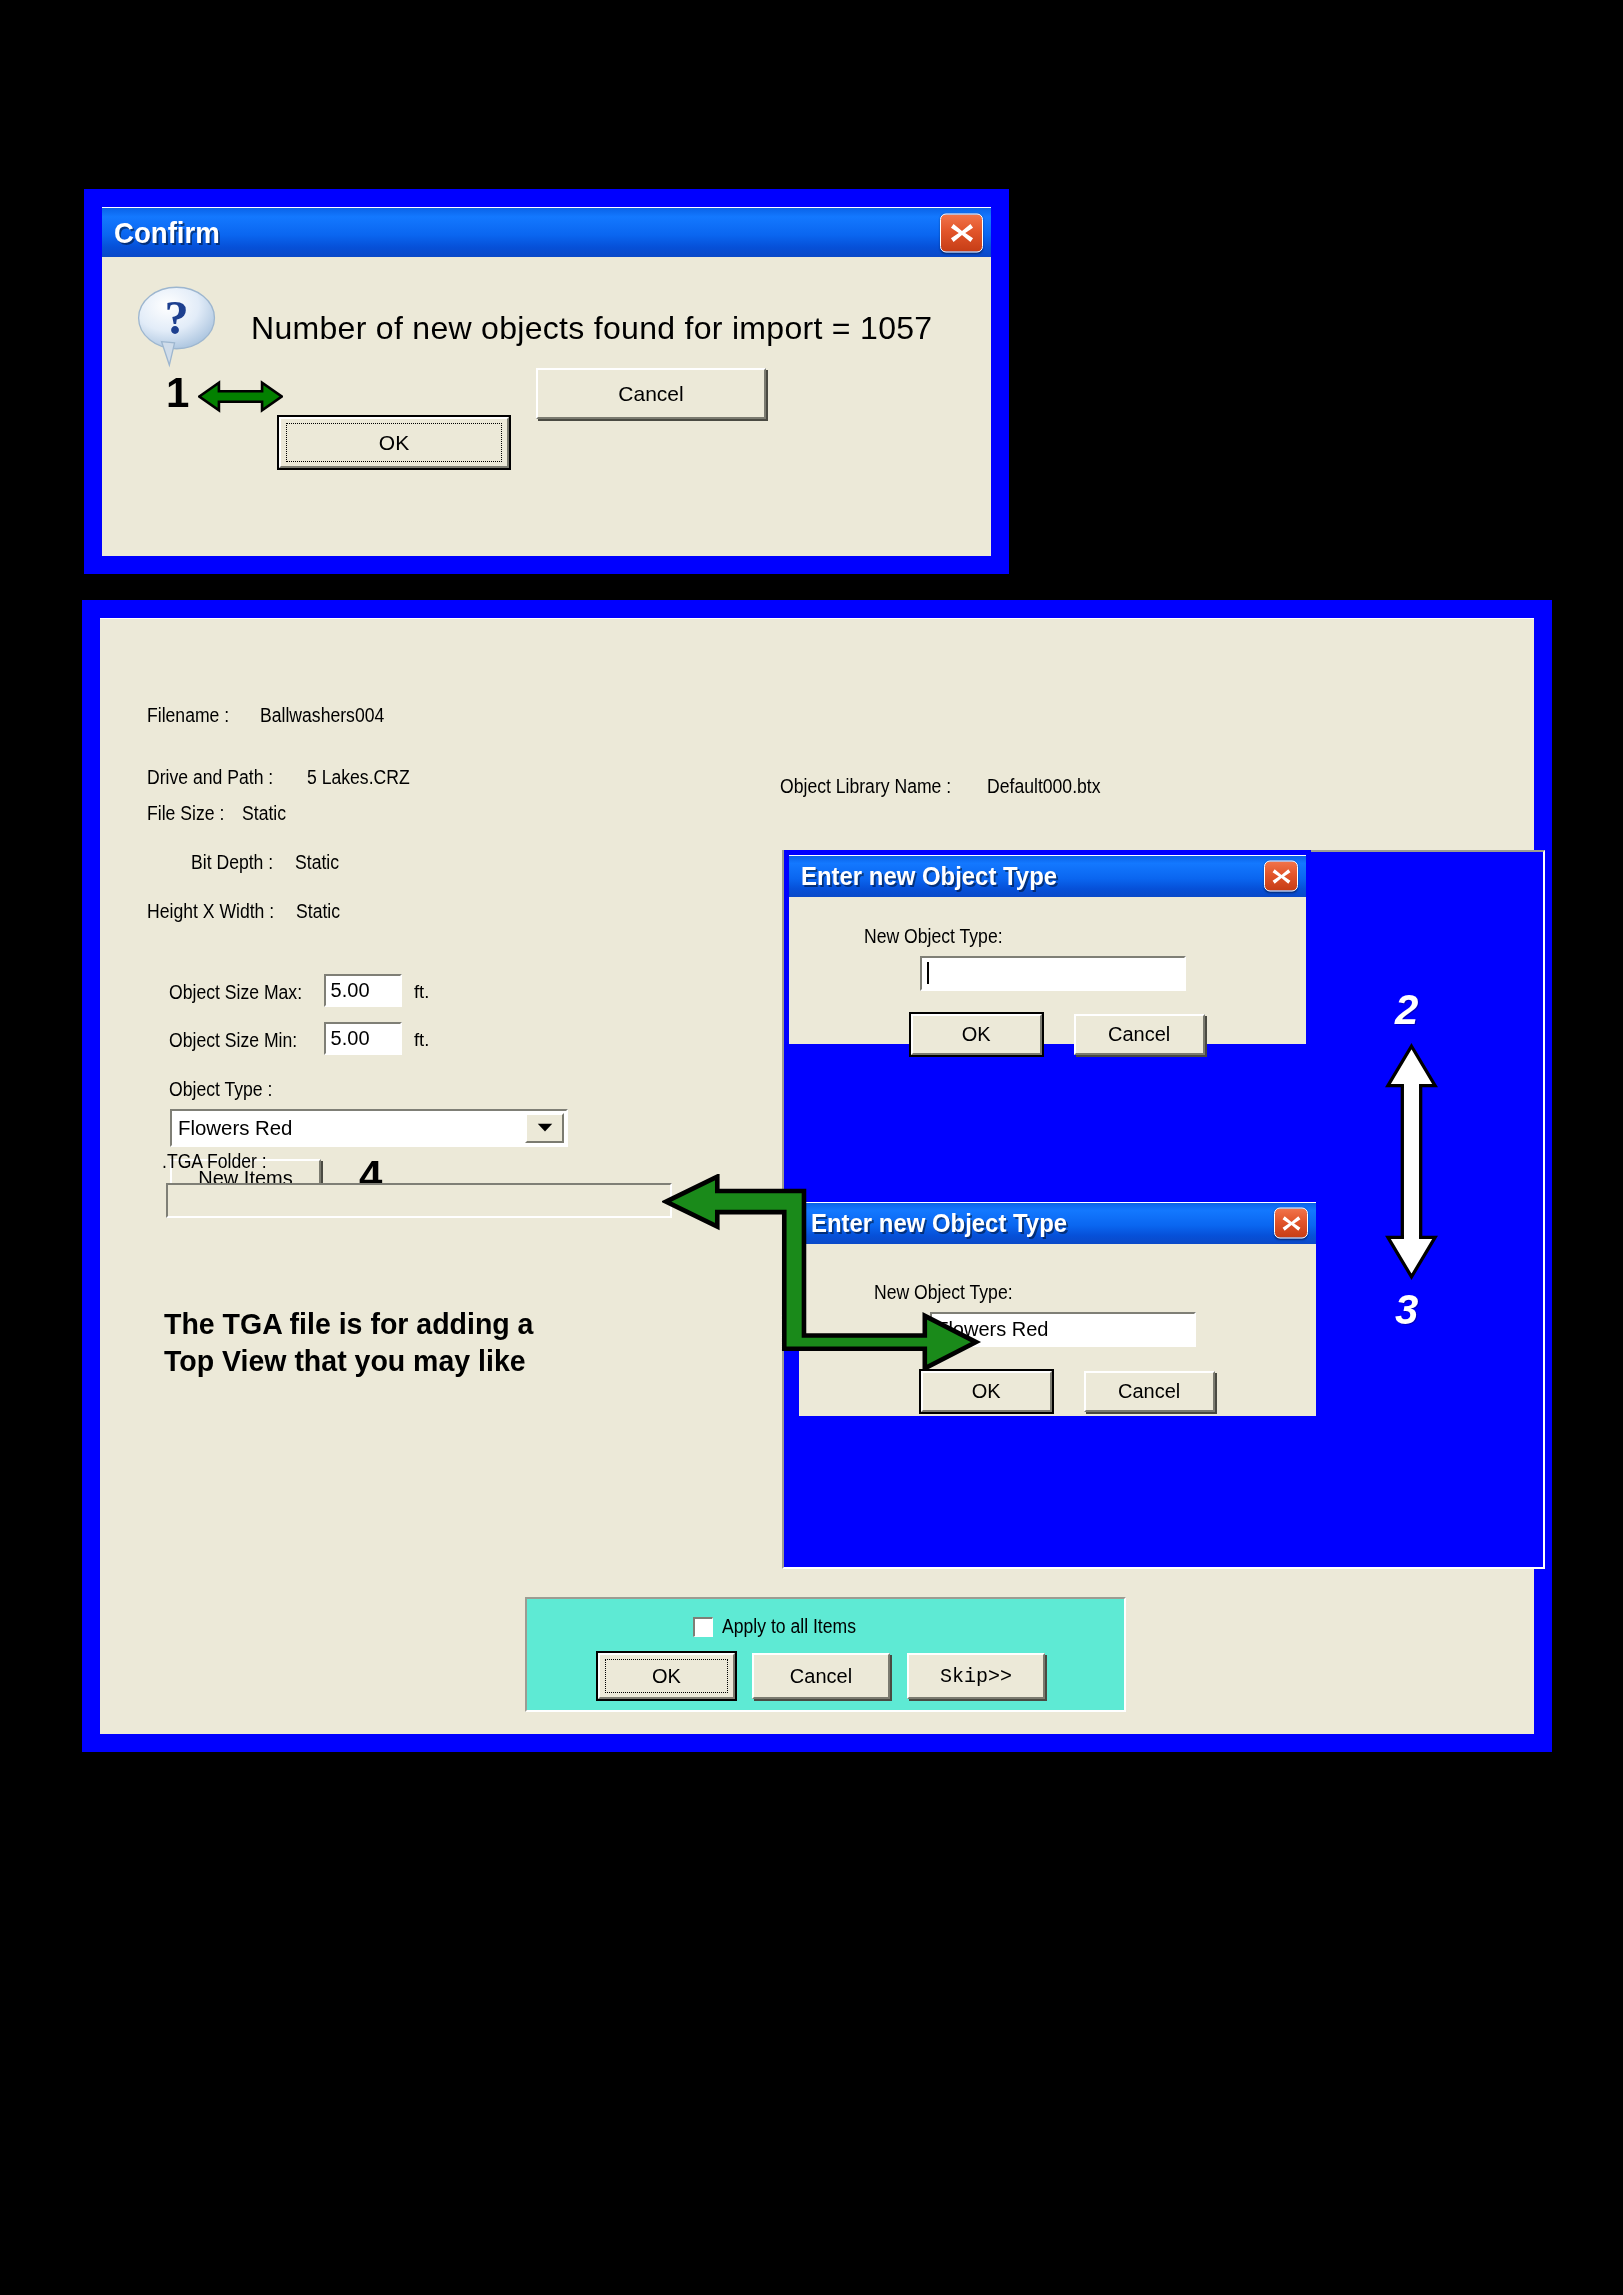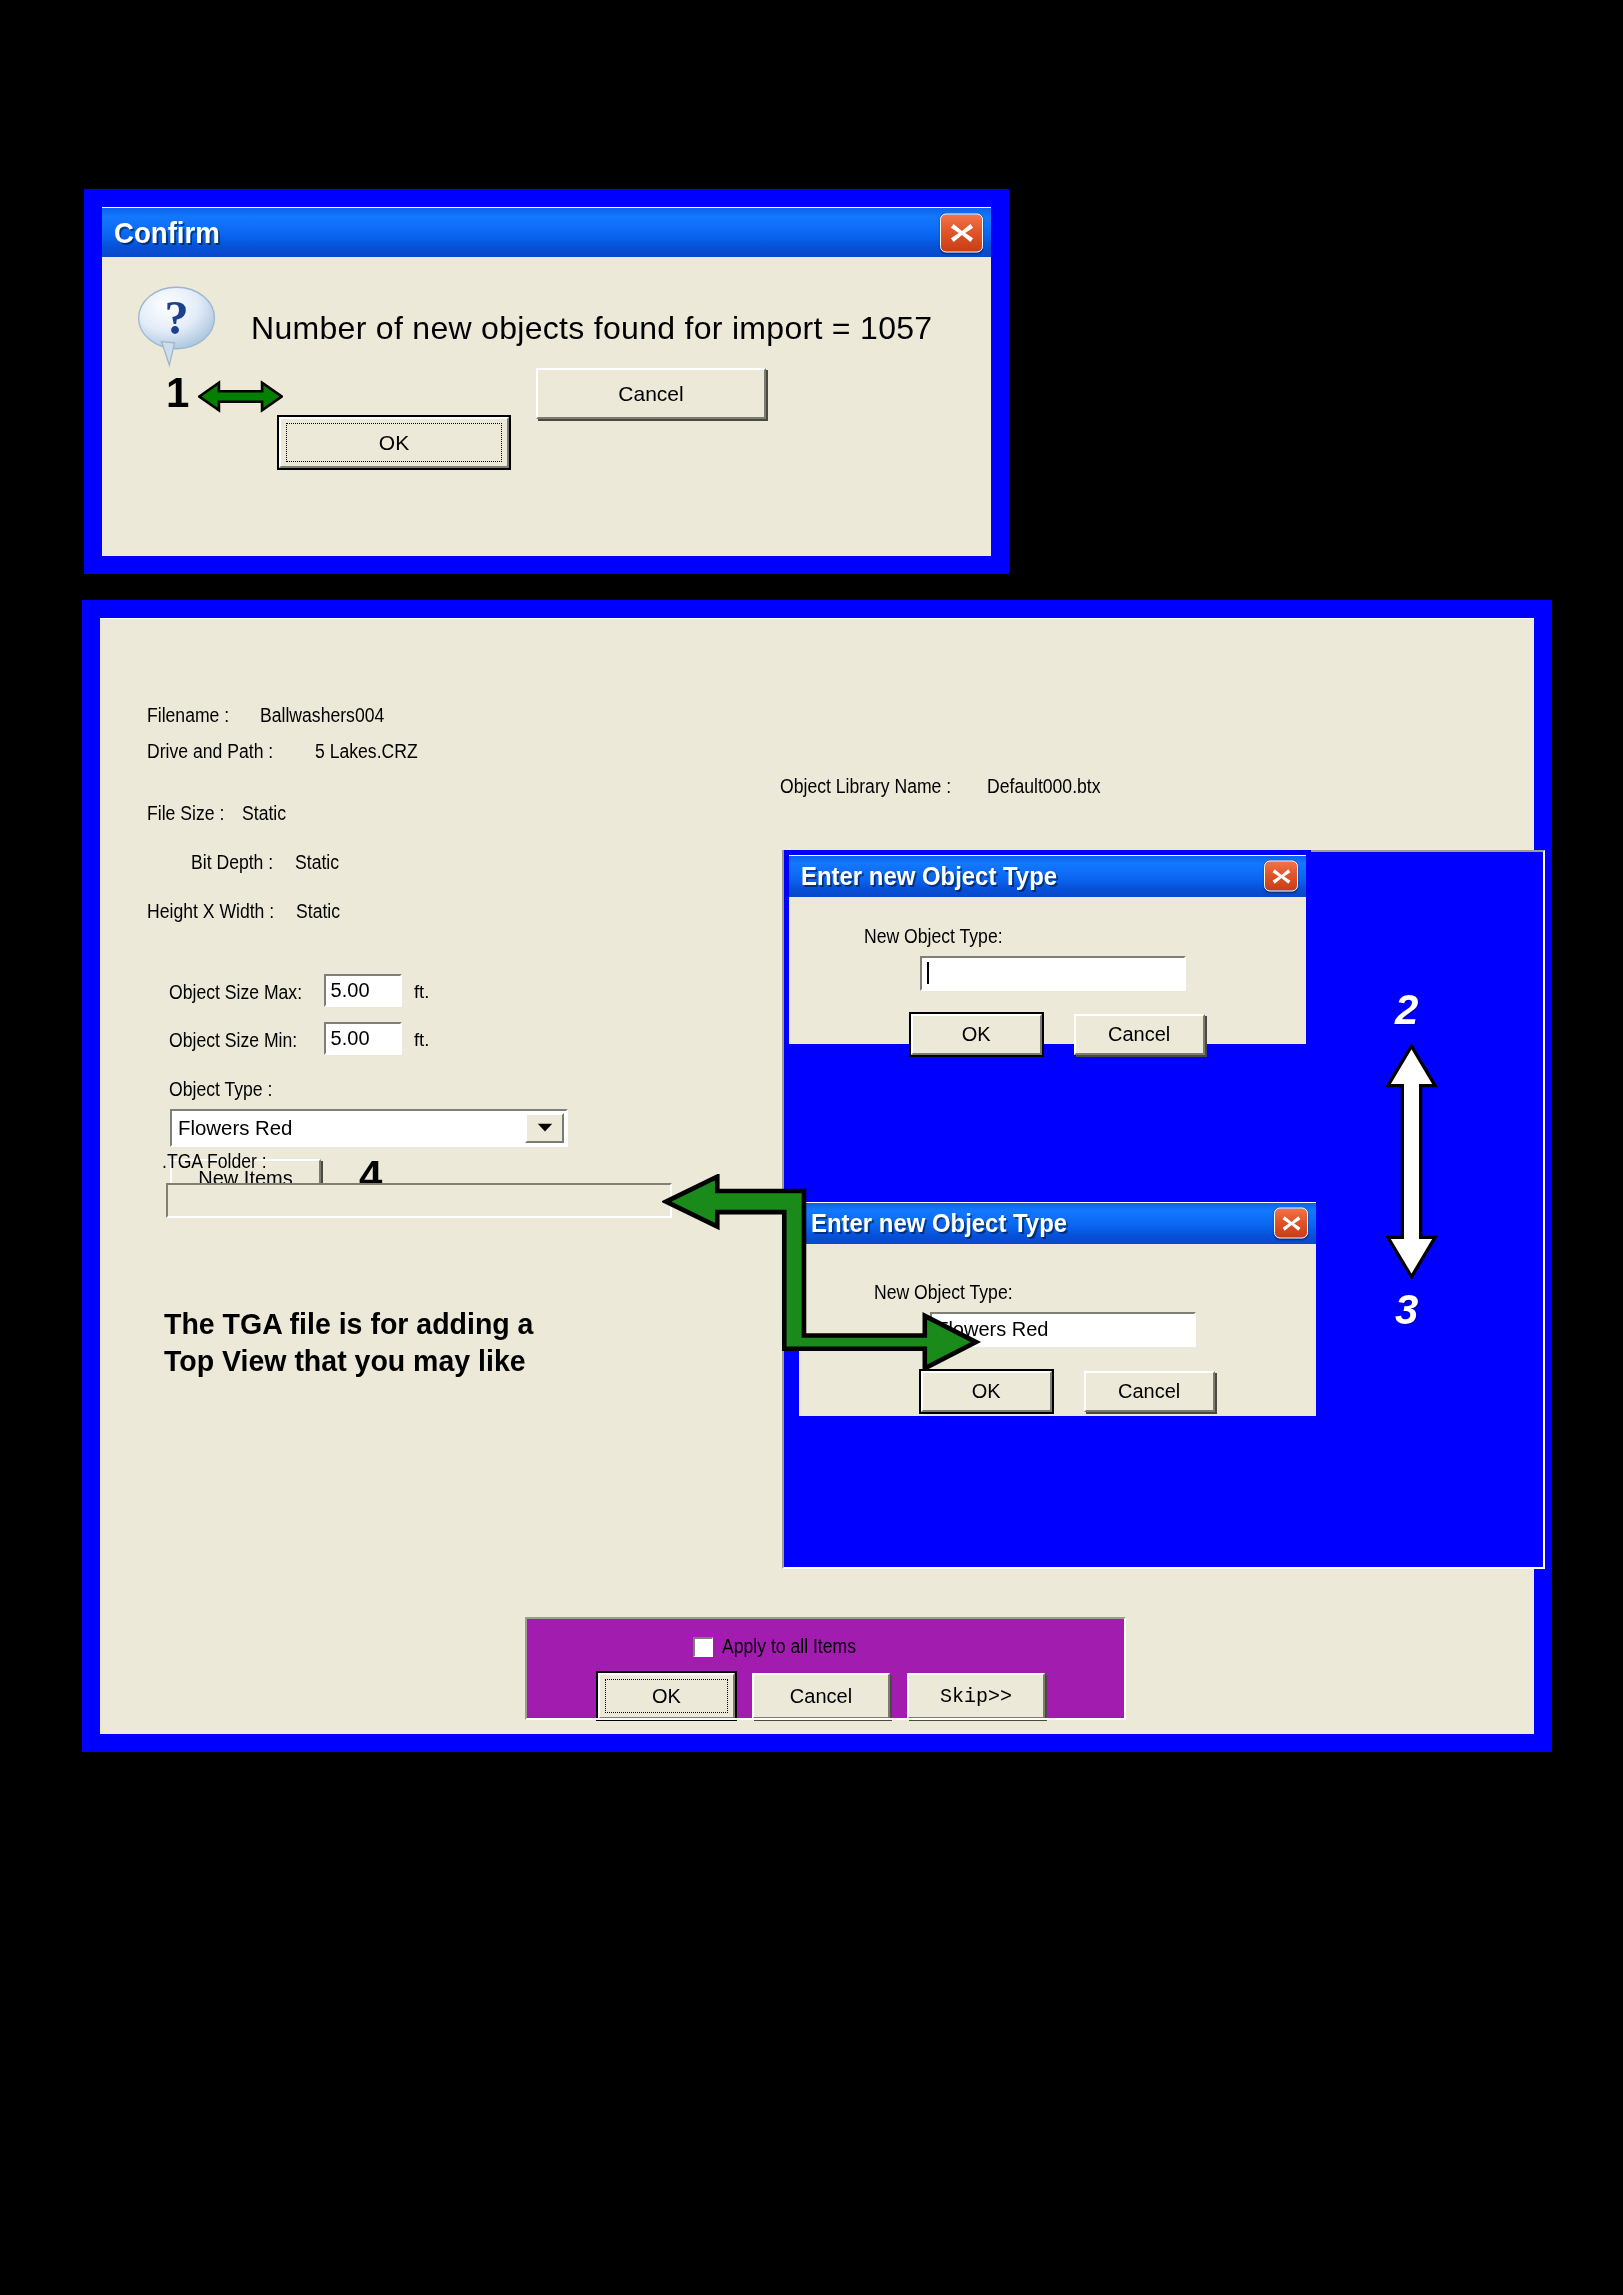--- a/index.html
+++ b/index.html
@@ -206,21 +206,21 @@
 
 <div class="winframe" style="left:82px;top:600px;width:1470px;height:1152px;">
   <div class="winbody">
 
 
     <div class="abs" style="left:47px;top:72px;">
       <div style="height:49px;display:flex;align-items:center;">
         <span class="ctl-text cond" style="min-width:113px;display:inline-block;">Filename :</span>
         <span class="ctl-text cond">Ballwashers004</span>
       </div>
-      <div style="height:49px;display:flex;align-items:flex-start;gap:8px;">
+      <div style="height:49px;display:flex;align-items:flex-end;">
         <span class="ctl-text cond" style="min-width:160px;display:inline-block;">Drive and Path :</span>
         <span class="ctl-text cond">5 Lakes.CRZ</span>
       </div>
       <div style="height:49px;display:flex;align-items:center;">
         <span class="ctl-text cond" style="min-width:95px;display:inline-block;">File Size :</span>
         <span class="ctl-text cond">Static</span>
       </div>
       <div style="height:49px;display:flex;align-items:center;margin-left:44px;">
         <span class="ctl-text cond" style="min-width:104px;display:inline-block;">Bit Depth :</span>
         <span class="ctl-text cond">Static</span>
@@ -263,21 +263,21 @@
     </div>
 
     <div class="abs ann-num" style="left:259px;top:536px;">4</div>
 
     <div class="abs ctl-text cond" style="left:62px;top:532px;top:531px;">.TGA Folder :</div>
     <div class="abs sunkbox" style="left:66px;top:564px;width:506px;height:35px;background:#ece9d8;"></div>
 
     <div class="abs ann-bold" style="left:64px;top:687px;width:486px;">The TGA file is for adding a
 Top View  that you may like</div>
 
-    <div class="abs groupbox" style="left:425px;top:940px;width:601px;height:103px;background:#a21caf;margin-top:20px;">
+    <div class="abs groupbox" style="left:425px;top:940px;width:601px;height:115px;background:#5eead4;">
       <div class="abs" style="left:166px;top:16.4px;display:flex;align-items:center;gap:9.2px;">
         <span class="checkbox"></span>
         <span class="ctl-text cond">Apply to all Items</span>
       </div>
       <div class="abs btn rel default" style="left:71px;top:54px;width:137px;height:46px;font-size:20px;">
         <span class="focusring"></span>
         <span>OK</span>
       </div>
       <div class="abs btn" style="left:225px;top:54px;width:138px;height:46px;font-size:20px;">
         <span>Cancel</span>

